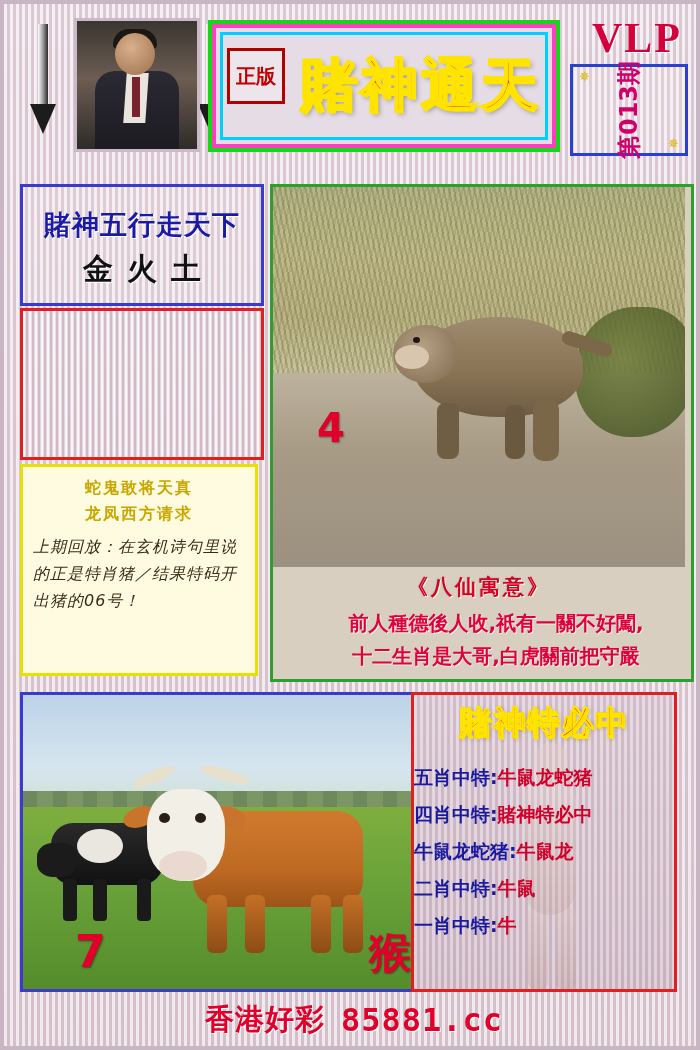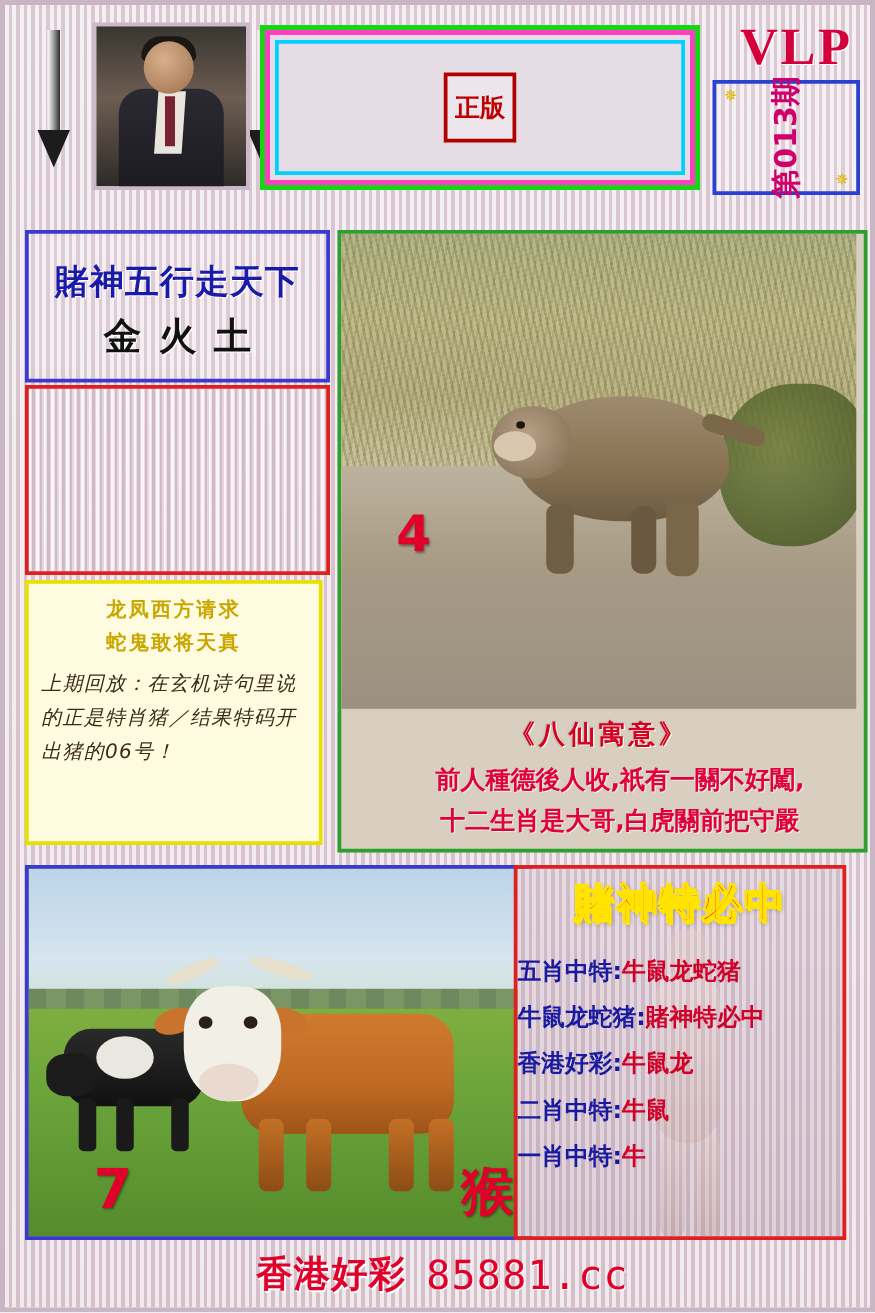--- a/index.html
+++ b/index.html
@@ -631,21 +631,21 @@
     font-size: 29px;
     font-weight: bold;
     color: #e0002a;
     letter-spacing: 1px;
     text-shadow: 1px 1px 0 #fff;
     text-align: right;
   }
   .footer-right {
     font-family: "DejaVu Sans Mono", monospace;
     font-size: 32px;
-    font-weight: normal;
+    font-weight: bold;
     color: #e0002a;
     letter-spacing: 1px;
     text-shadow: 1px 1px 0 #fff;
   }
 </style>
 </head>
 <body>
 
 <div class="poster">
 
@@ -664,20 +664,21 @@
       <div class="body"></div>
       <div class="shirt"></div>
       <div class="tie"></div>
       <div class="hair"></div>
       <div class="face"></div>
     </div>
 
     <div class="title-frame">
       <div class="title-inner">
         <div class="stamp">正版</div>
+        <div class="main-title">賭神通天</div>
       </div>
     </div>
 
     <div class="vlp">VLP</div>
 
     <div class="issue-box">
       <span class="sparkle sp1">✵</span>
       <span class="sparkle sp2">✵</span>
       <div class="issue-text">第013期</div>
     </div>
@@ -686,22 +687,22 @@
   <div class="mid">
 
     <div class="wuxing-box">
       <div class="wuxing-title">賭神五行走天下</div>
       <div class="wuxing-vals">金火土</div>
     </div>
 
     <div class="empty-box"></div>
 
     <div class="yellow-box">
+      <div class="poem">蛇鬼敢将天真</div>
       <div class="poem">龙凤西方请求</div>
-      <div class="poem">蛇鬼敢将天真</div>
       <div class="note">上期回放：在玄机诗句里说的正是特肖猪／结果特码开出猪的06号！</div>
     </div>
 
     <div class="monkey-box">
       <div class="monkey-photo">
         <div class="grass"></div>
         <div class="ground"></div>
         <div class="bush"></div>
         <div class="monkey">
           <div class="body"></div>
@@ -765,24 +766,24 @@
         <div class="gleg gl2"></div>
         <div class="gbody"></div>
         <div class="ghead"></div>
       </div>
       <div class="tips-title">賭神特必中</div>
       <div class="tips-list">
         <div class="tip-row">
           <span>五肖中特:</span><span class="val">牛鼠龙蛇猪</span>
         </div>
         <div class="tip-row">
-          <span>牛鼠龙蛇猪:</span><span class="val">賭神特必中</span>
+          <span>四肖中特:</span><span class="val">賭神特必中</span>
         </div>
         <div class="tip-row">
-          <span>香港好彩:</span><span class="val">牛鼠龙</span>
+          <span>牛鼠龙蛇猪:</span><span class="val">牛鼠龙</span>
         </div>
         <div class="tip-row">
           <span>二肖中特:</span><span class="val">牛鼠</span>
         </div>
         <div class="tip-row">
           <span>一肖中特:</span><span class="val">牛</span>
         </div>
       </div>
     </div>
   </div>

